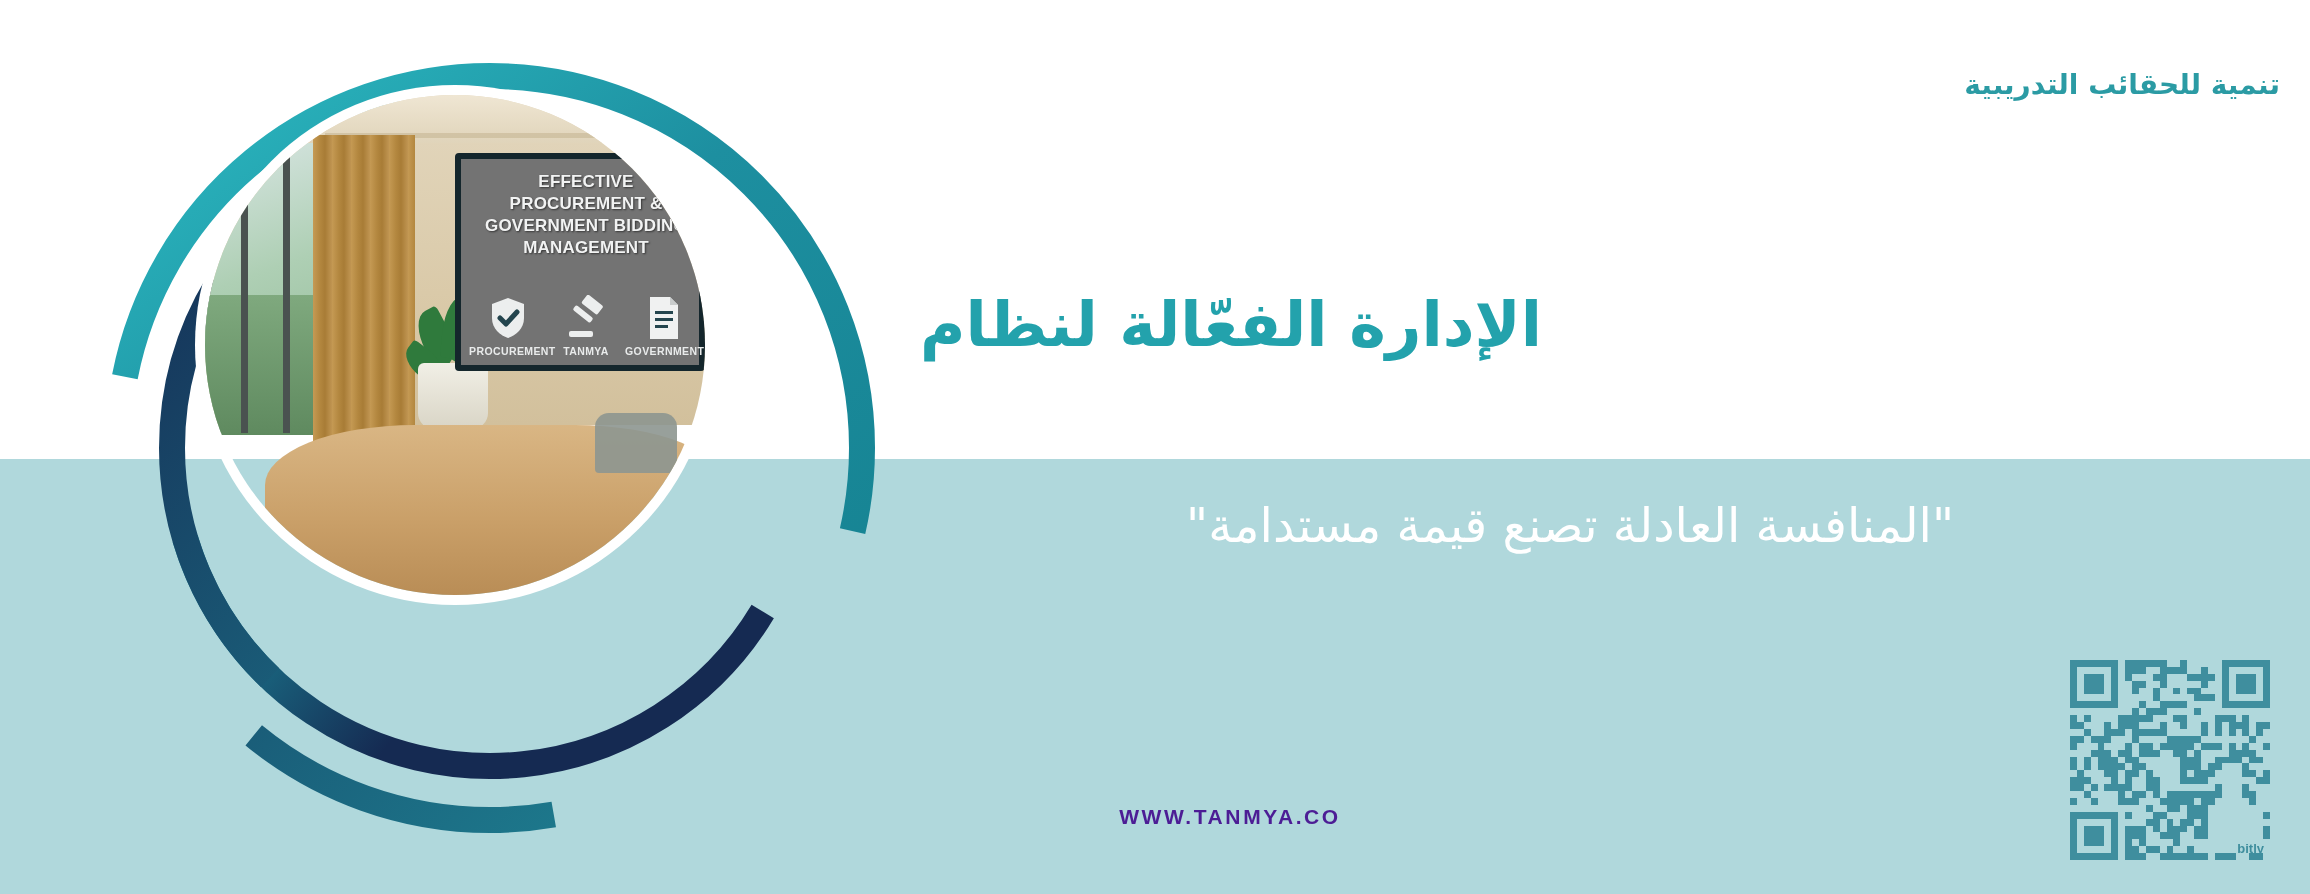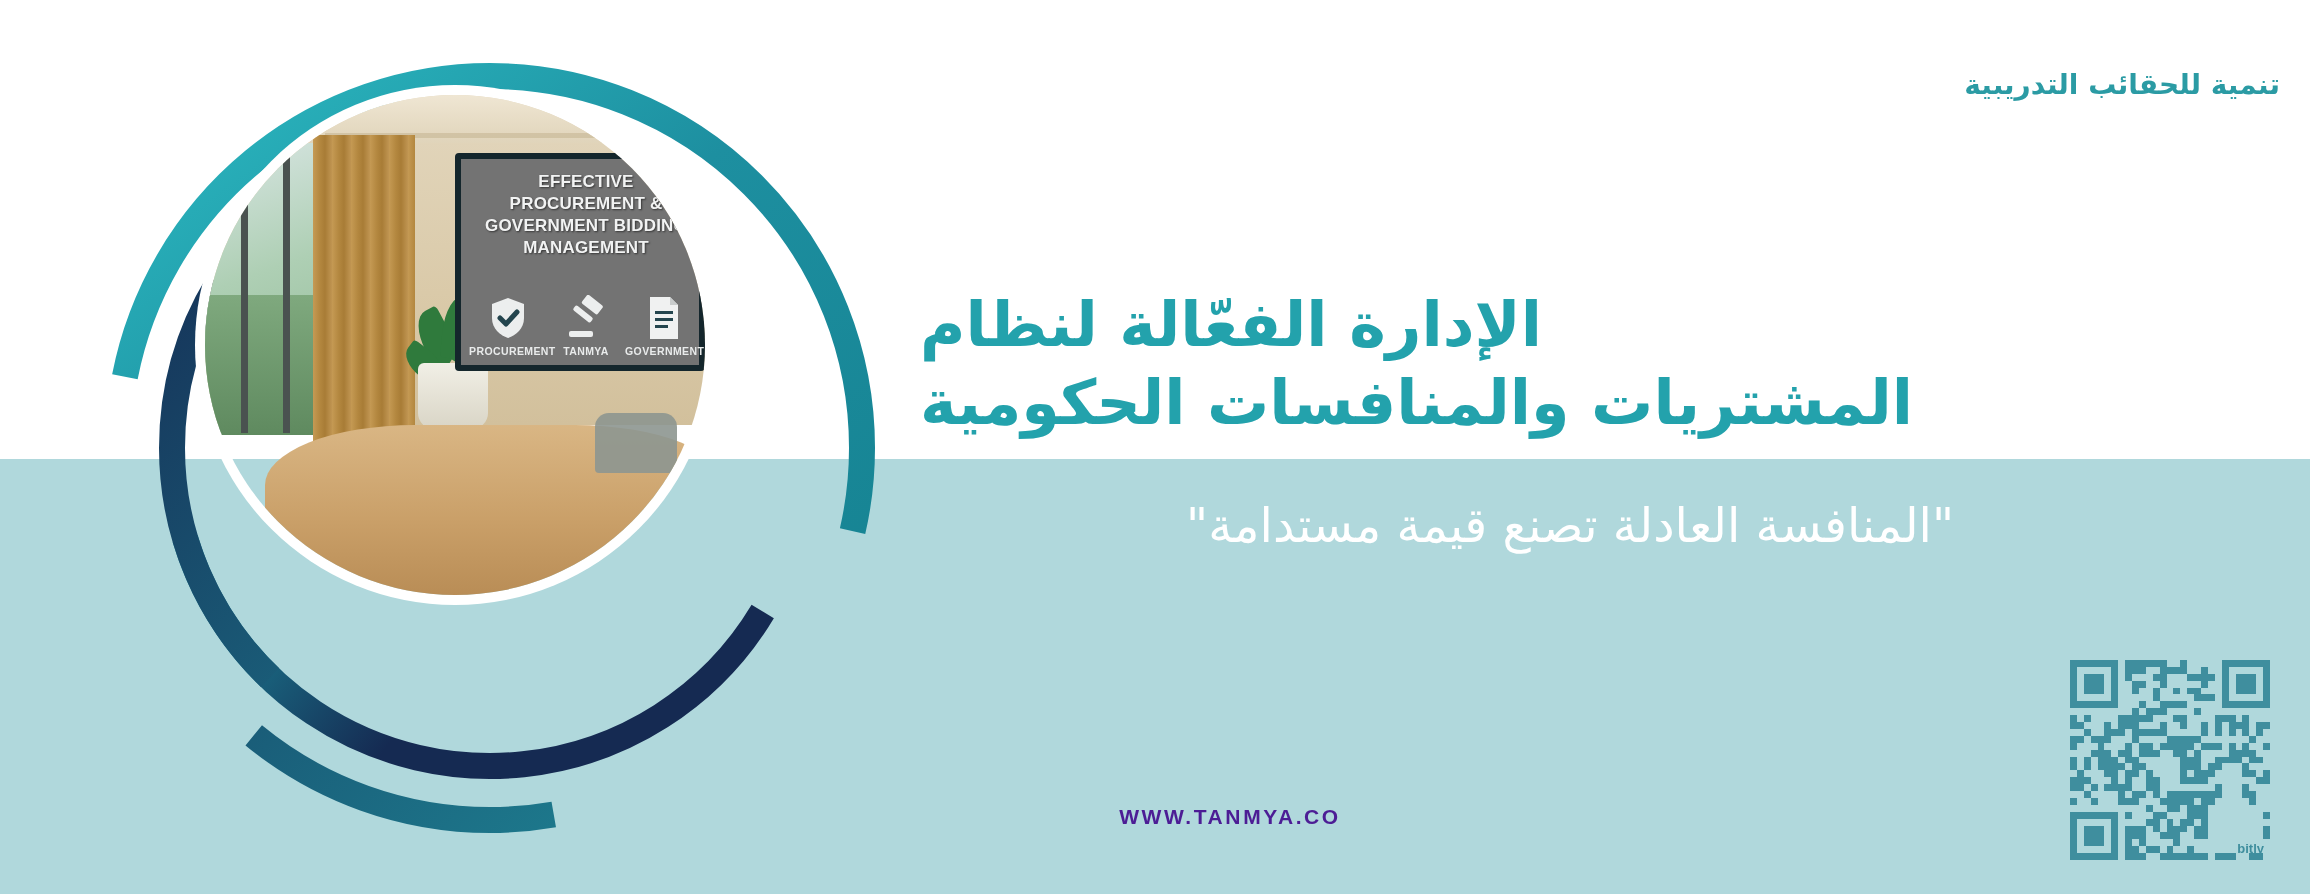--- a/index.html
+++ b/index.html
@@ -244,21 +244,20 @@
       <div style="position:absolute;left:390px;top:318px;width:82px;height:60px;background:#8d9690;border-radius:14px 14px 4px 4px;opacity:.9"></div>
     </div>
   </div>
 
   <div class="logo-block">
     <div class="brand-line">تنمية للحقائب التدريبية</div>
   </div>
 
   <div class="headline">
     <div class="l1">الإدارة الفعّالة لنظام</div>
-    <div class="l2">المشتريات والمنافسات الحكومية</div>
   </div>
 
   <div class="tagline">"المنافسة العادلة تصنع قيمة مستدامة"</div>
 
   <div class="url">WWW.TANMYA.CO</div>
 
   <div class="qr-wrap">
     <svg id="qr-svg" width="200" height="200" viewBox="0 0 29 29" shape-rendering="crispEdges" aria-hidden="true">
         <rect width="29" height="29" fill="#b0d8dc"></rect>
         <rect x="0" y="0" width="1" height="1" fill="#3f8e9e"></rect>

